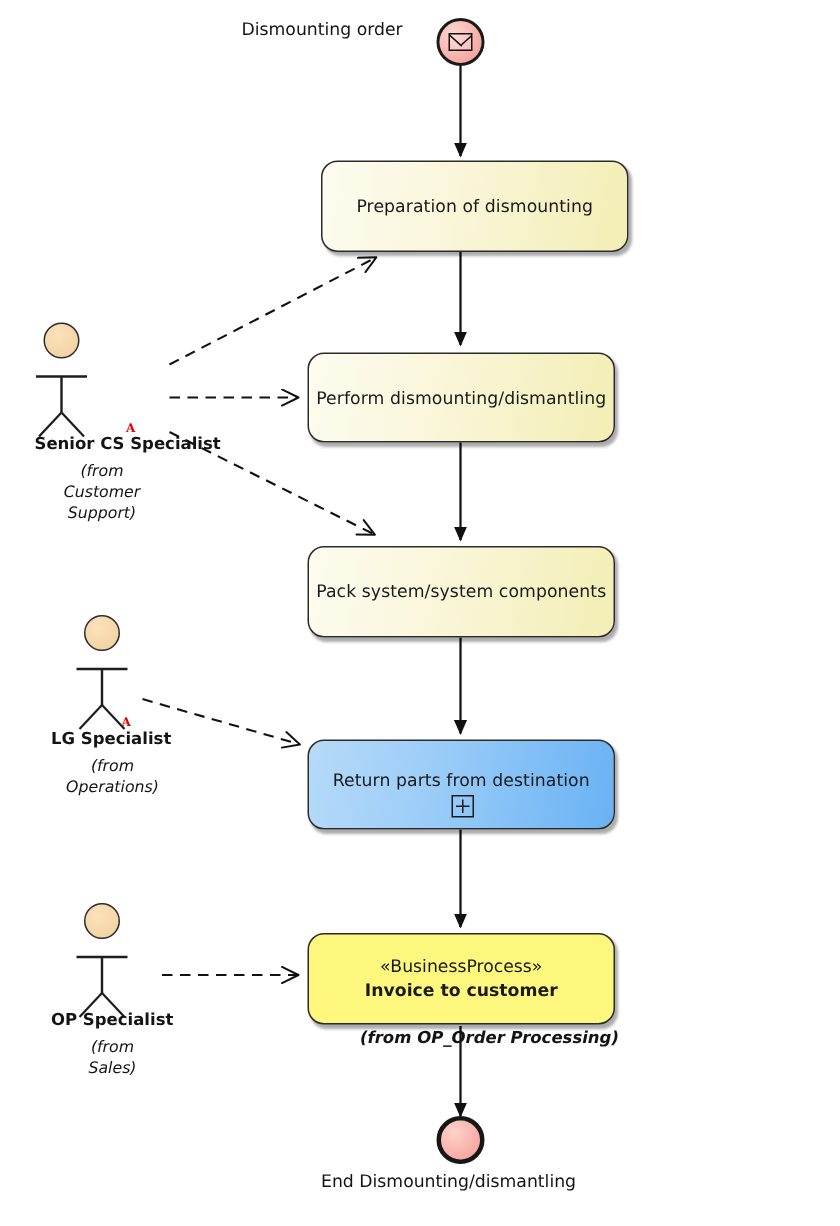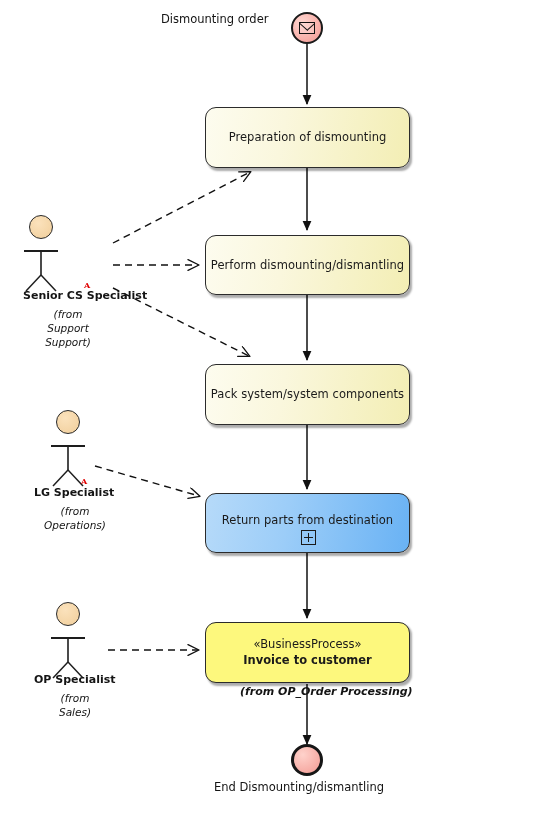--- a/index.html
+++ b/index.html
@@ -230,21 +230,21 @@
       <line x1="108" y1="650" x2="198" y2="650" marker-end="url(#openArrow)"></line>
     </g>
   </svg>
 
   <div class="plain-label" style="left:161px; top:12px;">Dismounting order</div>
 
   <div class="event-node start-node" style="left:291px; top:12px;">
     <div class="envelope"></div>
   </div>
 
-  <div class="act act-cream" style="left:205px; top:107px; width:205px; height:61px;">
+  <div class="act act-cream" style="left:214px; top:107px; width:205px; height:61px;">
     <div class="act-label">Preparation of dismounting</div>
   </div>
 
   <div class="act act-cream" style="left:205px; top:364px; width:205px; height:61px;">
     <div class="act-label">Pack system/system components</div>
   </div>
 
   <div class="act act-cream" style="left:205px; top:235px; width:205px; height:60px;">
     <div class="act-label">Perform dismounting/dismantling</div>
   </div>
@@ -270,21 +270,21 @@
     <svg width="108" height="78" style="position:absolute; left:0; top:0;">
       <line x1="27" y1="36" x2="27" y2="60" stroke="#1d1d1d" stroke-width="1.6"></line>
       <line x1="10" y1="36" x2="44" y2="36" stroke="#1d1d1d" stroke-width="1.8"></line>
       <line x1="27" y1="60" x2="12" y2="76" stroke="#1d1d1d" stroke-width="1.5"></line>
       <line x1="27" y1="60" x2="42" y2="76" stroke="#1d1d1d" stroke-width="1.5"></line>
     </svg>
     <div class="actor-a" style="left:70px; top:65px;">A</div>
     <div class="actor-name" style="left:9px;">Senior CS Specialist</div>
     <div class="actor-from">
       <div>(from</div>
-      <div>Support</div>
+      <div>Customer</div>
       <div>Support)</div>
     </div>
   </div>
 
   <div class="actor" style="left:28px; top:410px; width:94px; height:130px;">
     <div class="actor-head" style="left:28px;"></div>
     <svg width="94" height="78" style="position:absolute; left:0; top:0;">
       <line x1="40" y1="36" x2="40" y2="60" stroke="#1d1d1d" stroke-width="1.6"></line>
       <line x1="23" y1="36" x2="57" y2="36" stroke="#1d1d1d" stroke-width="1.8"></line>
       <line x1="40" y1="60" x2="25" y2="76" stroke="#1d1d1d" stroke-width="1.5"></line>

